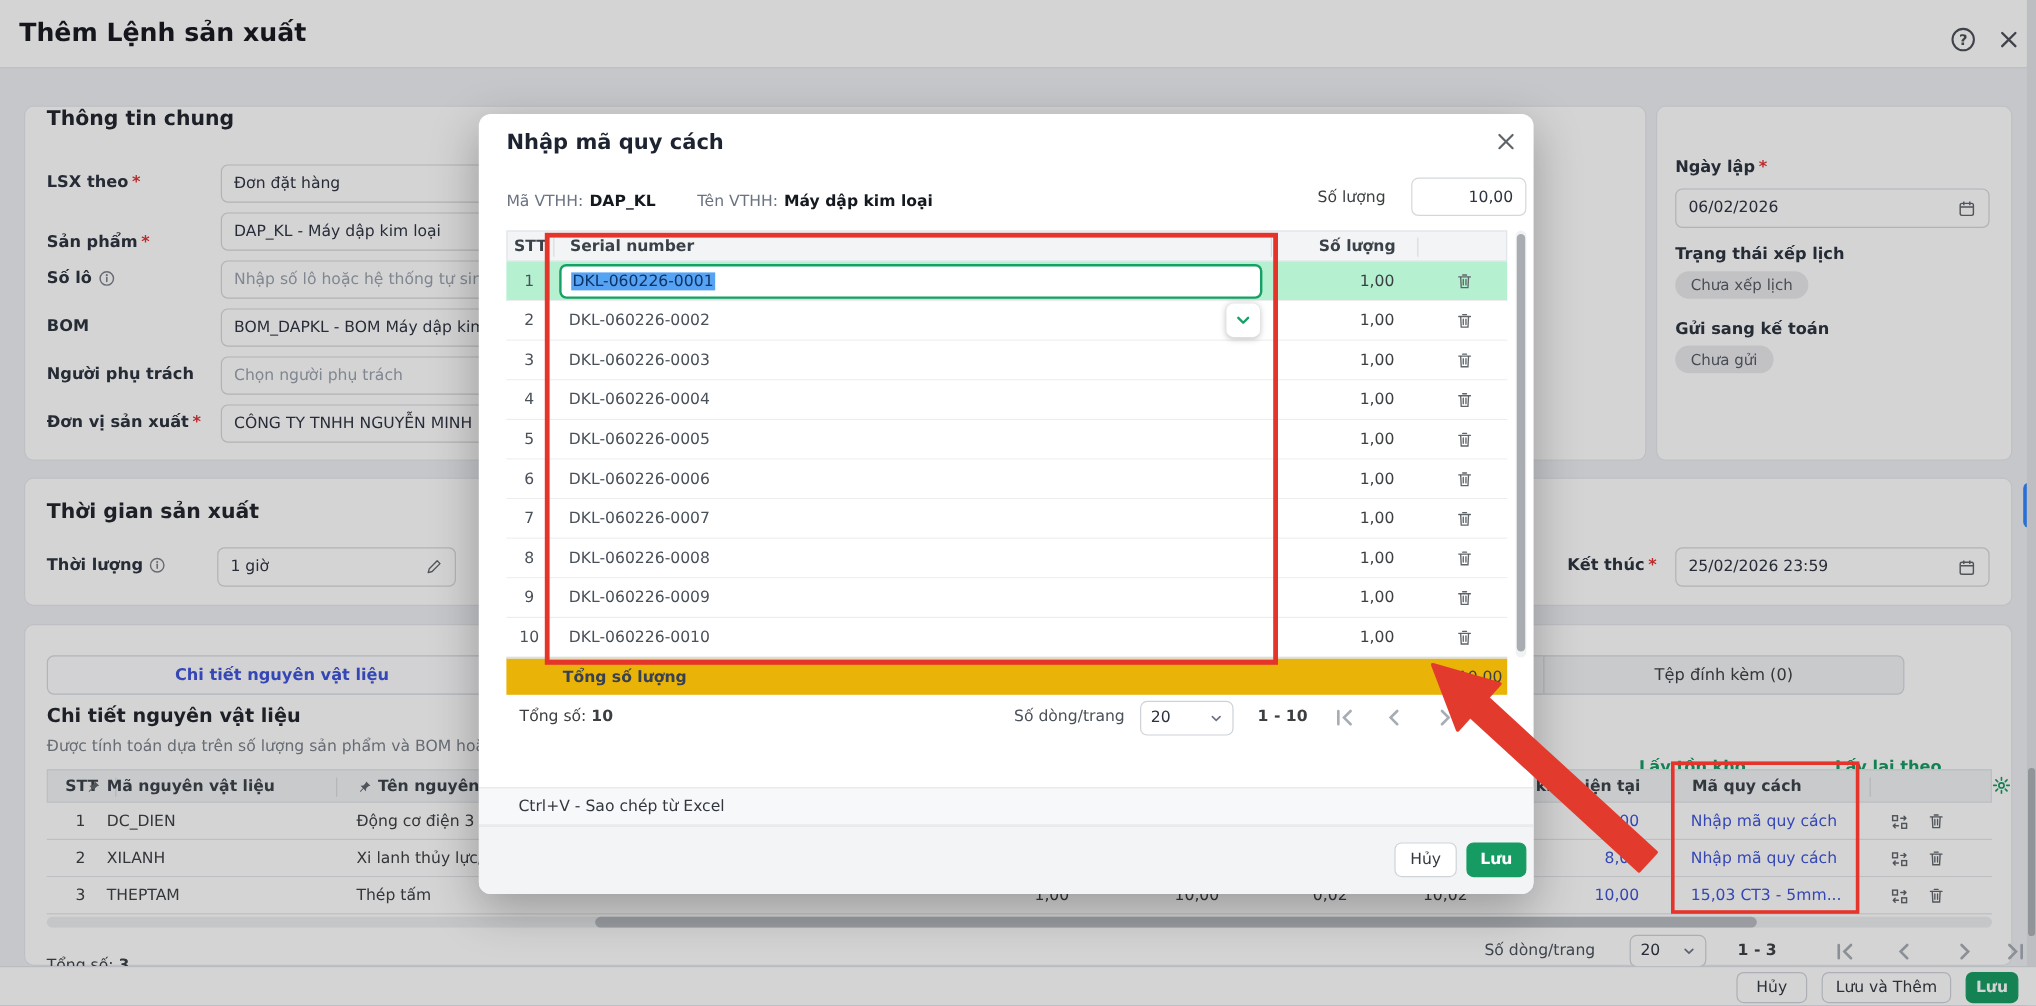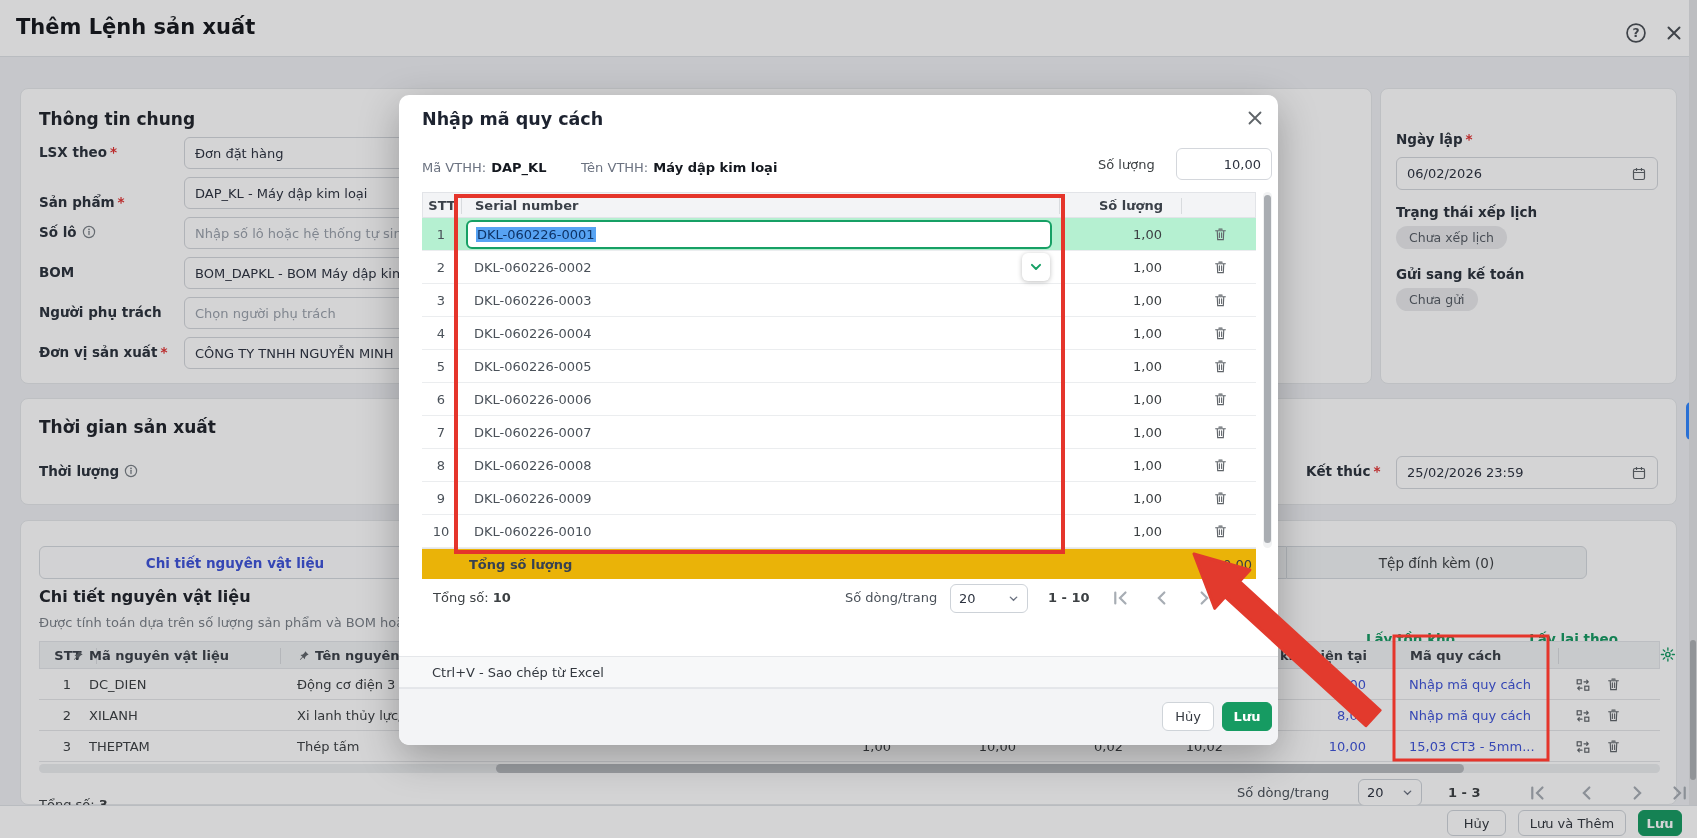--- a/index.html
+++ b/index.html
@@ -93,21 +93,21 @@
         </svg>
     </div>
     <div class="abs hd-ic" style="left:1663px;">
       <svg width="22" height="22" viewBox="0 0 18 18">
           <path d="M4.5 4.5l9 9M13.5 4.5l-9 9" stroke="currentColor" stroke-width="1.6" stroke-linecap="round"></path>
         </svg>
     </div>
   </div>
 
   <div class="abs card" style="left:20px;top:88px;width:1352px;height:296px;">
-    <div class="abs sec-head" style="left:18px;top:20px;">Thông tin chung</div>
+    <div class="abs sec-head" style="left:18px;top:0;">Thông tin chung</div>
 
     <div class="abs f-label" style="left:18px;top:55px;"><span>LSX theo</span><span class="req">*</span></div>
     <div class="abs input" style="left:163px;top:48px;width:295px;height:32px;">
         <span>Đơn đặt hàng</span>
       </div>
 
     <div class="abs f-label" style="left:18px;top:105px;"><span>Sản phẩm</span><span class="req">*</span></div>
     <div class="abs input" style="left:163px;top:88px;width:295px;height:32px;">
         <span>DAP_KL - Máy dập kim loại</span>
       </div>
@@ -159,20 +159,28 @@
 
   <div class="abs card" style="left:20px;top:398px;width:1657px;height:107px;">
     <div class="abs sec-head" style="left:18px;top:18px;">Thời gian sản xuất</div>
     <div class="abs f-label" style="left:18px;top:64px;display:flex;align-items:center;gap:5px;">
         <span>Thời lượng</span>
       <svg width="14" height="14" viewBox="0 0 14 14">
           <circle cx="7" cy="7" r="5.6" stroke="#7a8087" stroke-width="1.2" fill="none"></circle>
           <path d="M7 6.3v3.2" stroke="#7a8087" stroke-width="1.3" stroke-linecap="round"></path>
           <circle cx="7" cy="4.3" r=".9" fill="#7a8087"></circle>
         </svg>
+    </div>
+    <div class="abs input" style="left:160px;top:57px;width:199px;height:33px;">
+      <span>1 giờ</span>
+      <span class="tail-ic">
+          <svg width="15" height="15" viewBox="0 0 16 16">
+            <path d="M3 13l1-3.5 7-7 2.5 2.5-7 7L3 13z" stroke="#5f6469" fill="none" stroke-width="1.2" stroke-linejoin="round"></path>
+          </svg>
+        </span>
     </div>
     <div class="abs f-label" style="left:1285px;top:64px;"><span>Kết thúc</span><span class="req">*</span></div>
     <div class="abs input" style="left:1375px;top:57px;width:262px;height:33px;">
       <span>25/02/2026 23:59</span>
       <span class="tail-ic">
           <svg width="16" height="16" viewBox="0 0 16 16" stroke="#5f6469" fill="none" stroke-width="1.2">
             <rect x="2.5" y="3.5" width="11" height="10" rx="1.5"></rect>
             <path d="M2.5 6.5h11M5.5 2v3M10.5 2v3"></path>
           </svg>
         </span>

